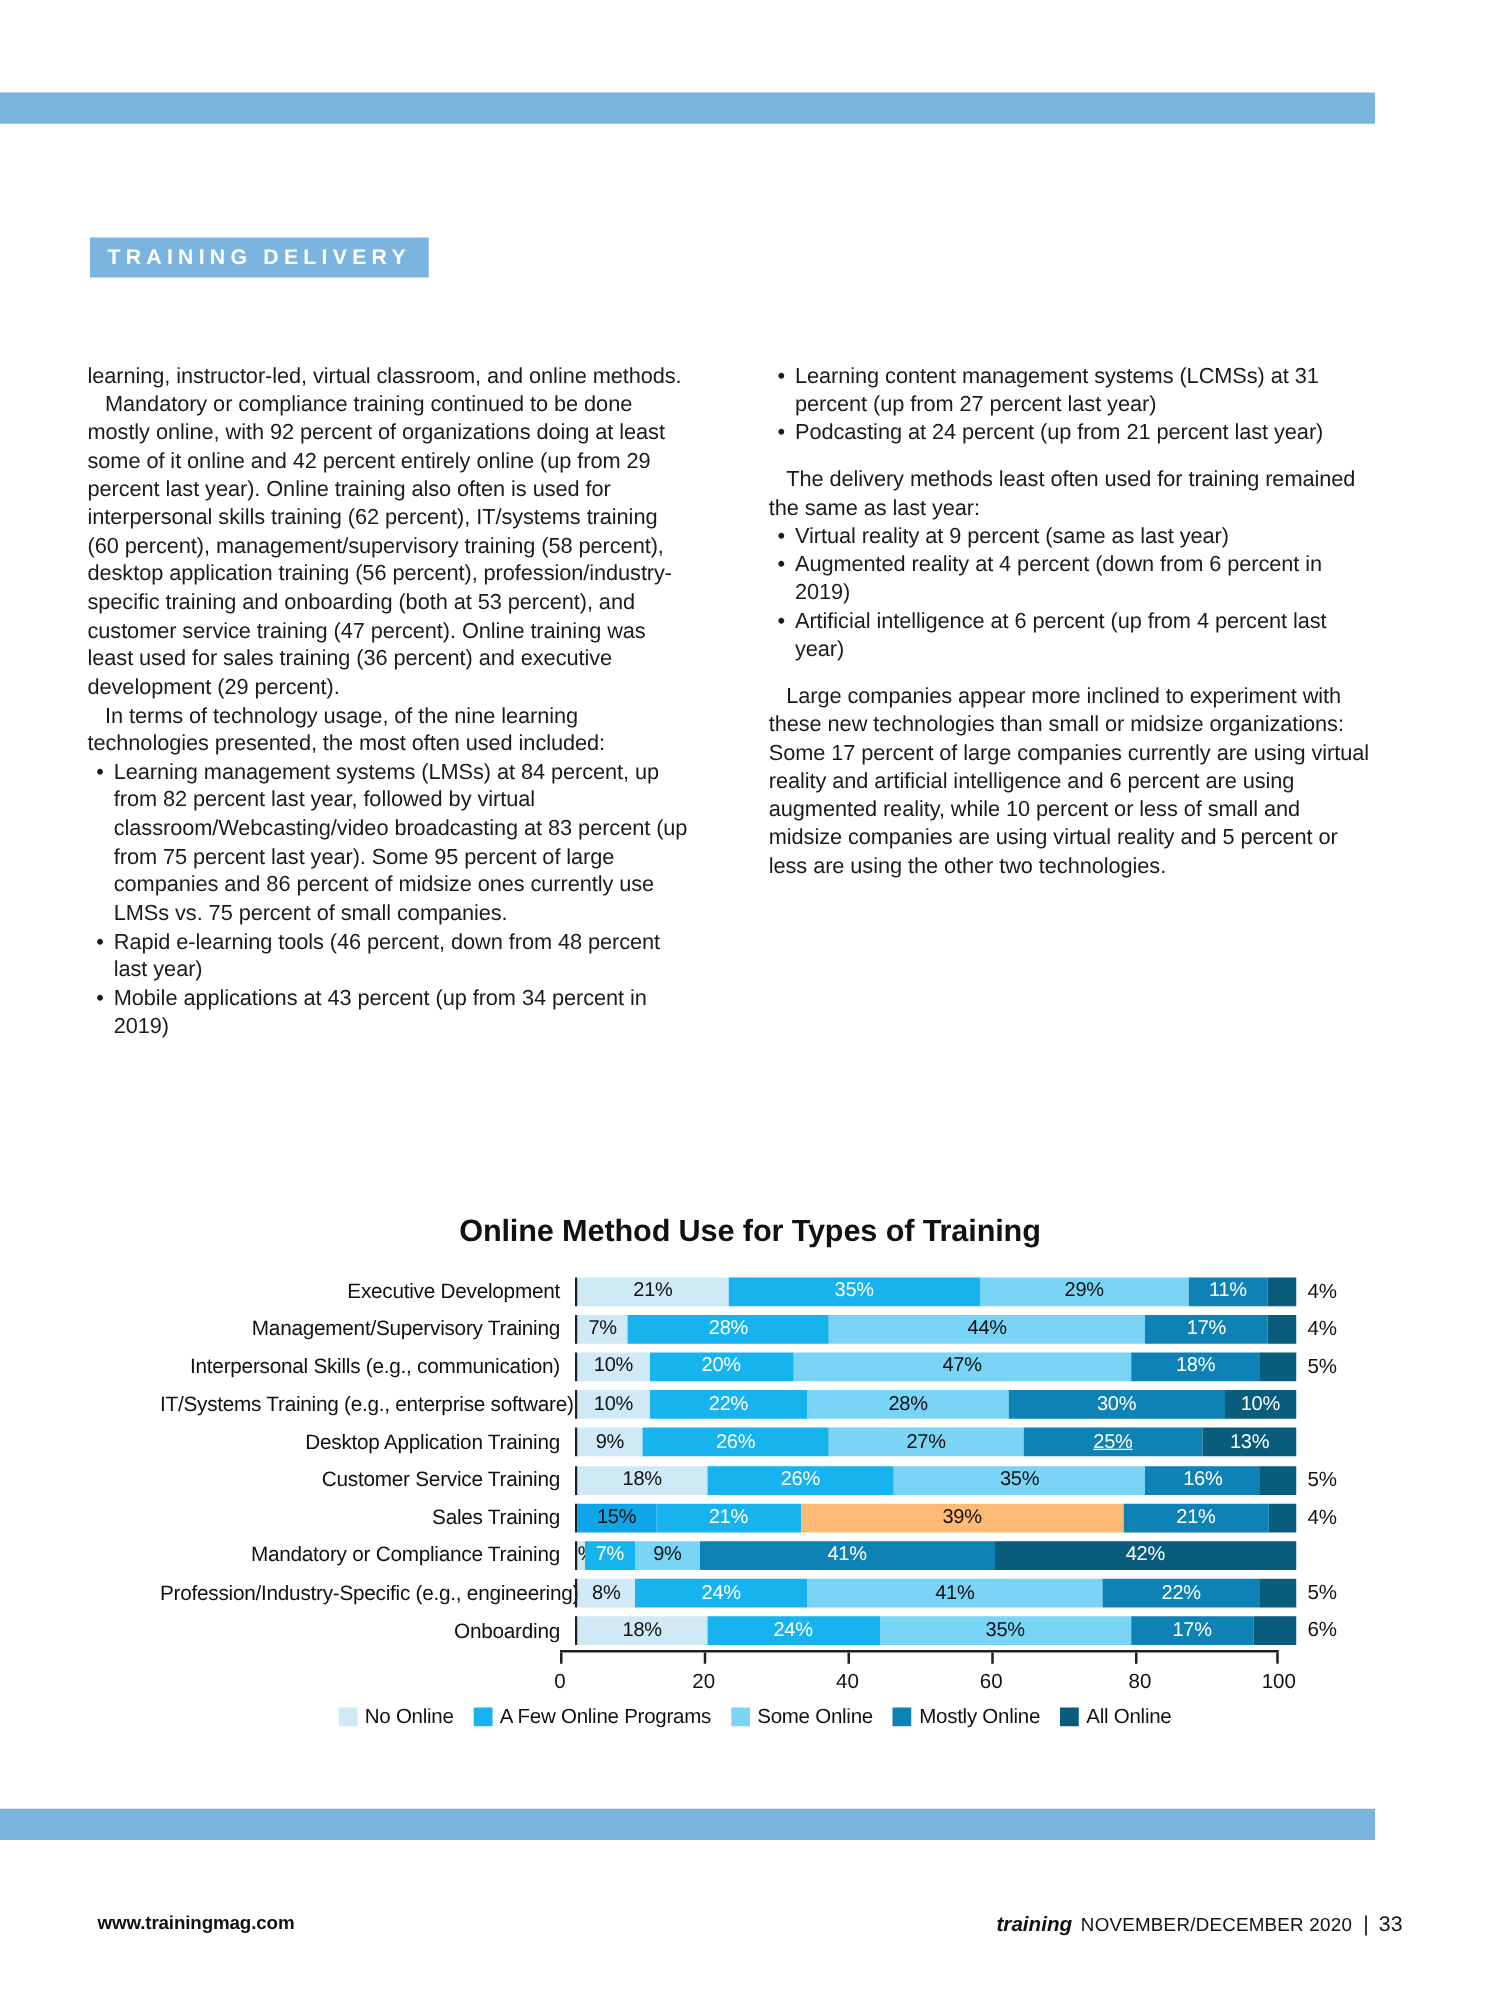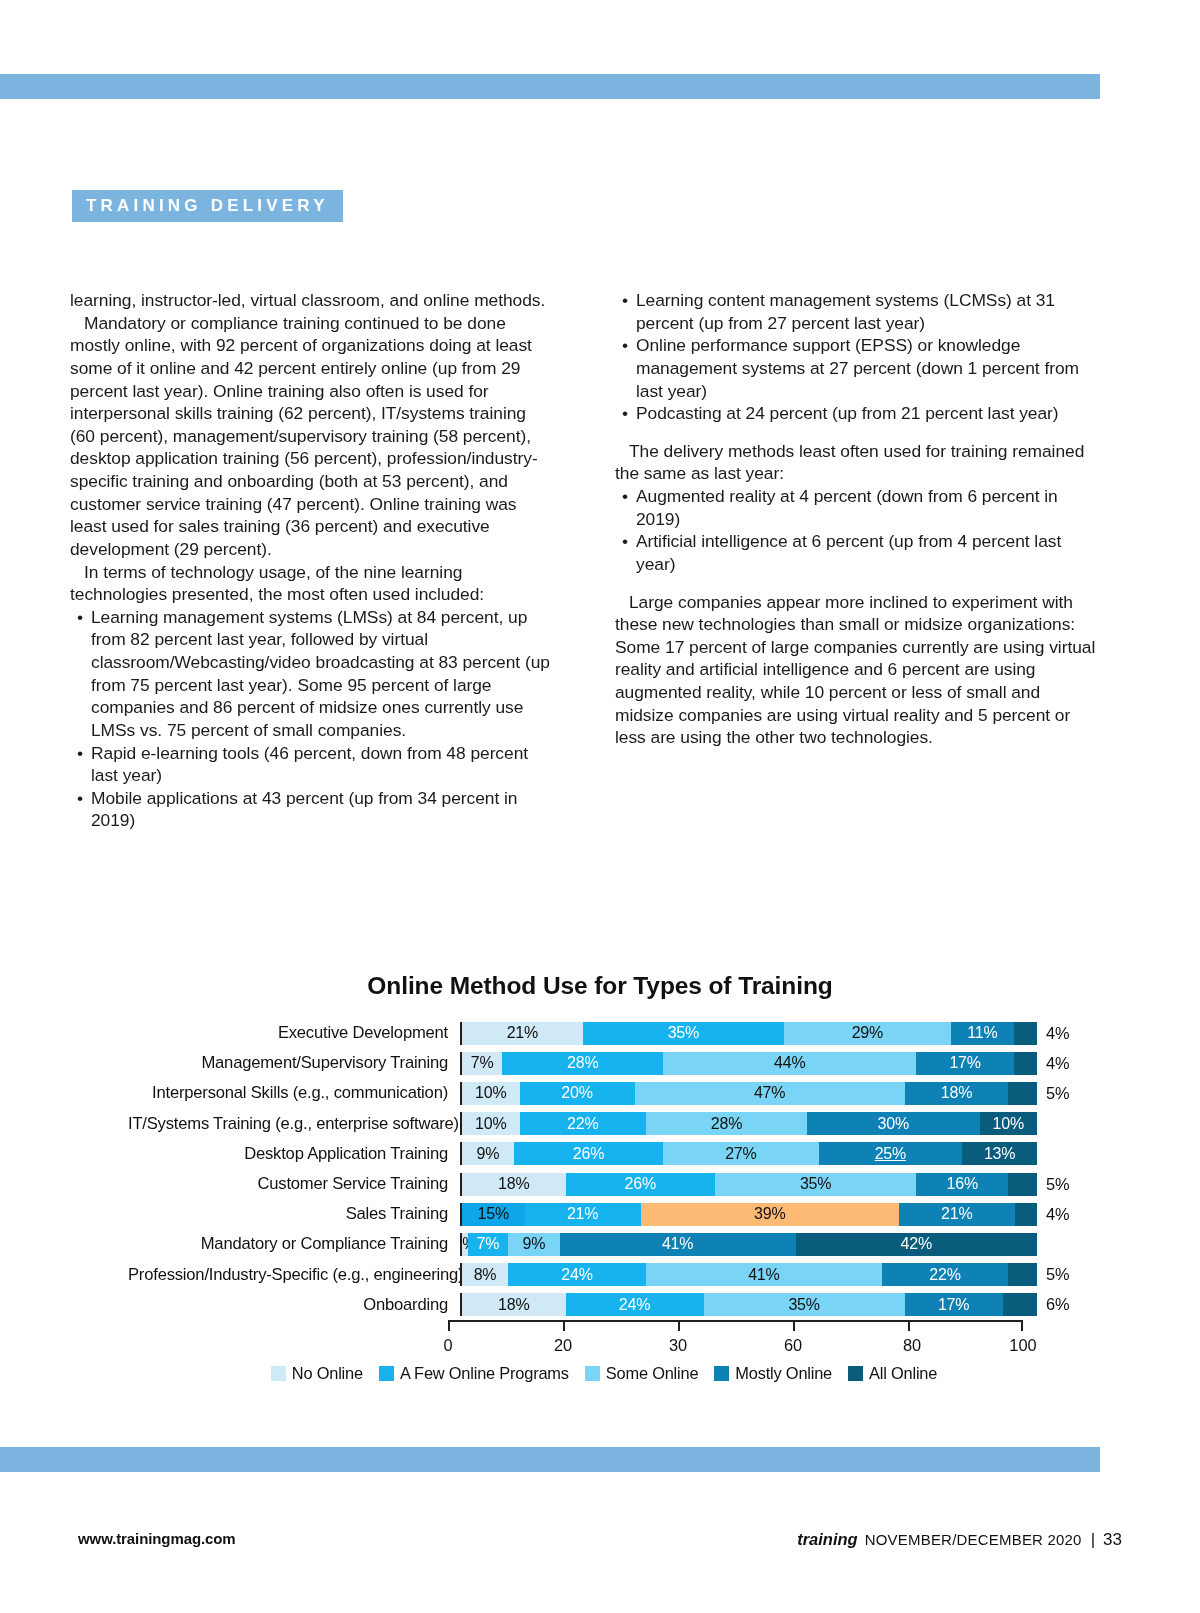--- a/index.html
+++ b/index.html
@@ -209,25 +209,25 @@
       <ul class="bl">
         <li>Learning management systems (LMSs) at 84 percent, up from 82 percent last year, followed by virtual classroom/Webcasting/video broadcasting at 83 percent (up from 75 percent last year). Some 95 percent of large companies and 86 percent of midsize ones currently use LMSs vs. 75 percent of small companies.</li>
         <li>Rapid e-learning tools (46 percent, down from 48 percent last year)</li>
         <li>Mobile applications at 43 percent (up from 34 percent in 2019)</li>
       </ul>
     </div>
 
     <div class="col right">
       <ul class="bl">
         <li>Learning content management systems (LCMSs) at 31 percent (up from 27 percent last year)</li>
-        <li>Online performance support (EPSS) or knowledge management systems at 27 percent (down 1 percent from last year)</li>
         <li>Podcasting at 24 percent (up from 21 percent last year)</li>
       </ul>
       <p class="gap indent">The delivery methods least often used for training remained the same as last year:</p>
       <ul class="bl">
+        <li>Virtual reality at 9 percent (same as last year)</li>
         <li>Augmented reality at 4 percent (down from 6 percent in 2019)</li>
         <li>Artificial intelligence at 6 percent (up from 4 percent last year)</li>
       </ul>
       <p class="gap indent">Large companies appear more inclined to experiment with these new technologies than small or midsize organizations: Some 17 percent of large companies currently are using virtual reality and artificial intelligence and 6 percent are using augmented reality, while 10 percent or less of small and midsize companies are using virtual reality and 5 percent or less are using the other two technologies.</p>
     </div>
 
     <div class="clear"></div>
   </div>
 
   <div class="chart-wrap">
@@ -351,21 +351,21 @@
           <div class="tick" style="left: 0px;"></div>
           <div class="tick" style="left: 115px;"></div>
           <div class="tick" style="left: 230px;"></div>
           <div class="tick" style="left: 345px;"></div>
           <div class="tick" style="left: 460px;"></div>
           <div class="tick" style="left: 573px;"></div>
         </div>
       <div class="axislabels" id="chart-axis-labels">
           <span style="left: 0px;">0</span>
           <span style="left: 115px;">20</span>
-          <span style="left: 230px;">30</span>
+          <span style="left: 230px;">40</span>
           <span style="left: 345px; text-align: center;">60</span>
           <span style="left: 464px; text-align: right;">80</span>
           <span style="left: 575px;">100</span>
         </div>
     </div>
 
     <div class="legend" id="chart-legend">
         <div class="item">
           <span class="sw" style="background: rgb(207, 233, 247);"></span>
           <span>No Online</span>

